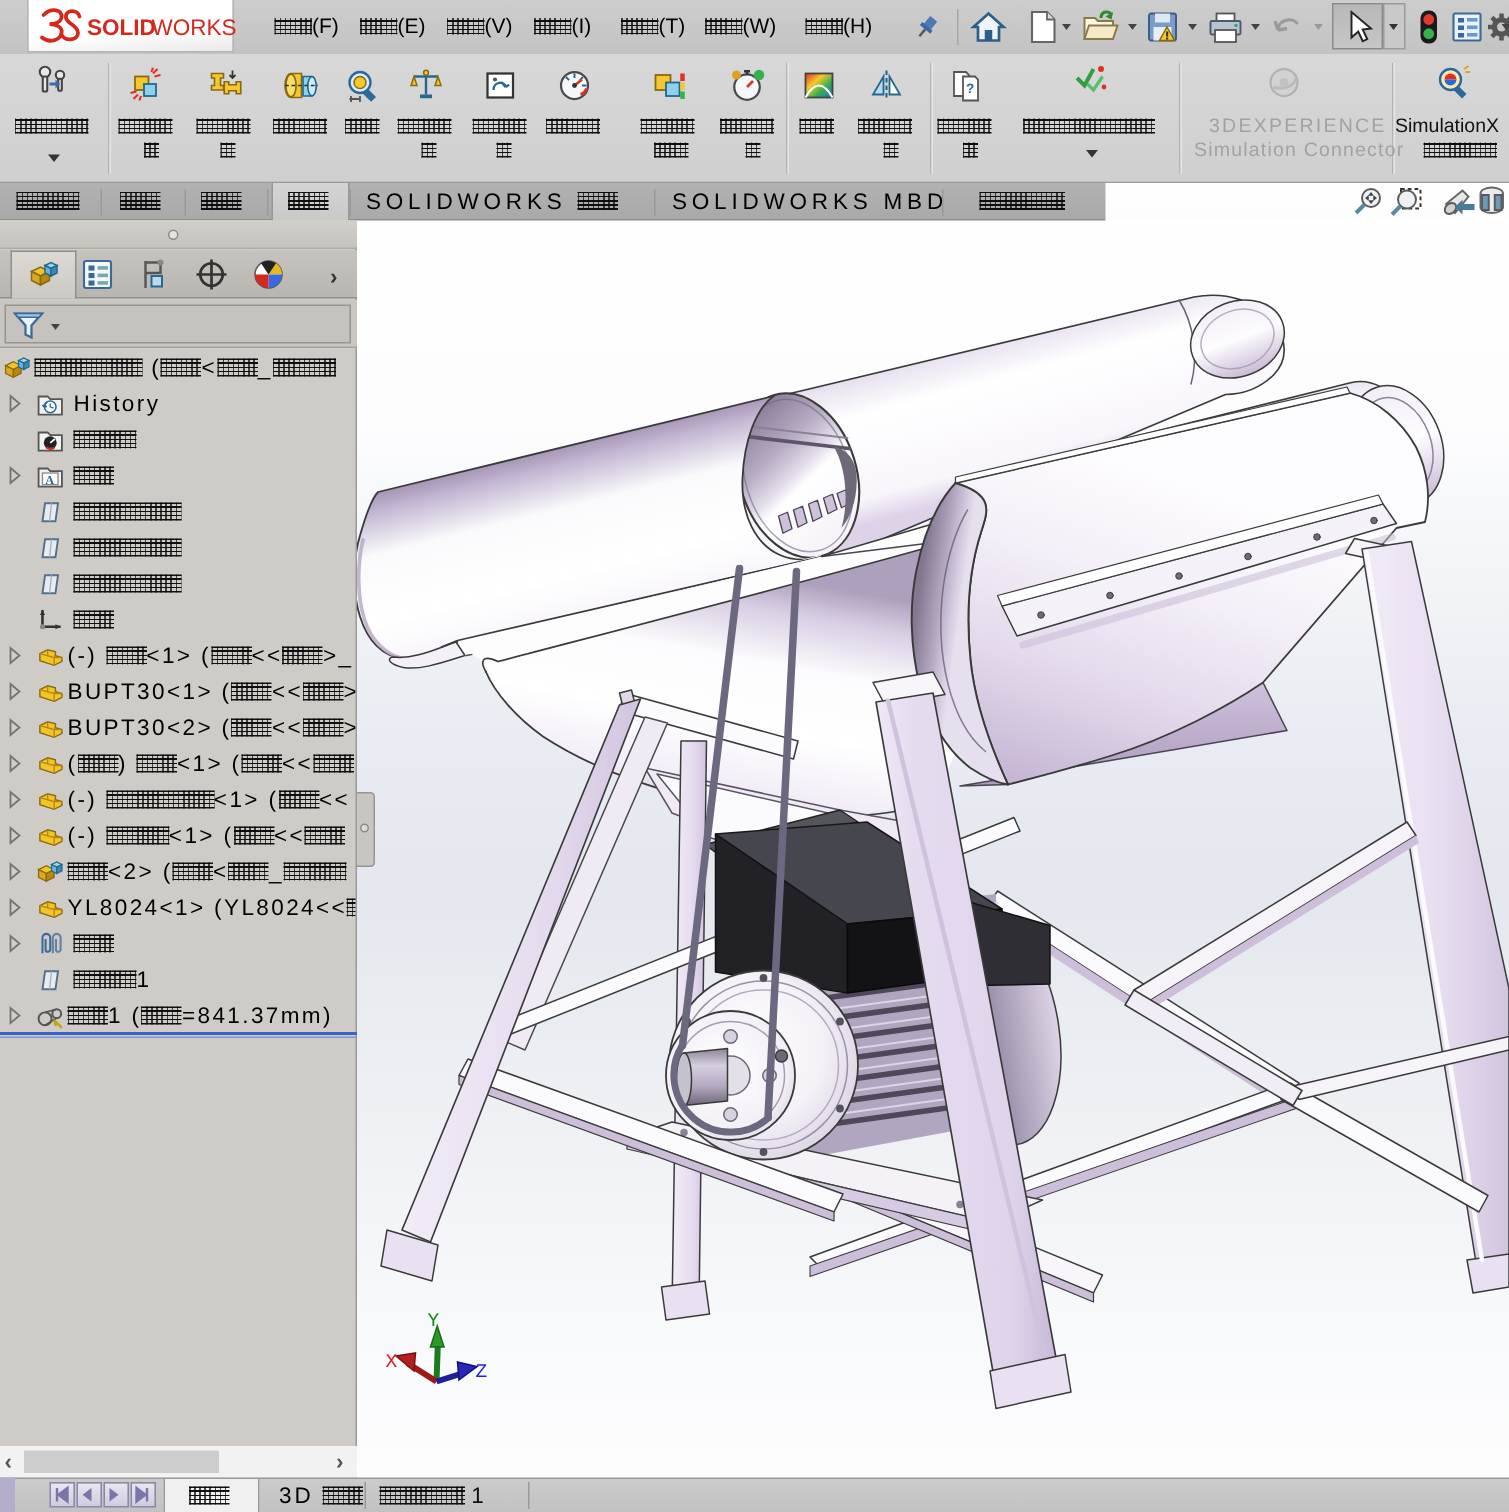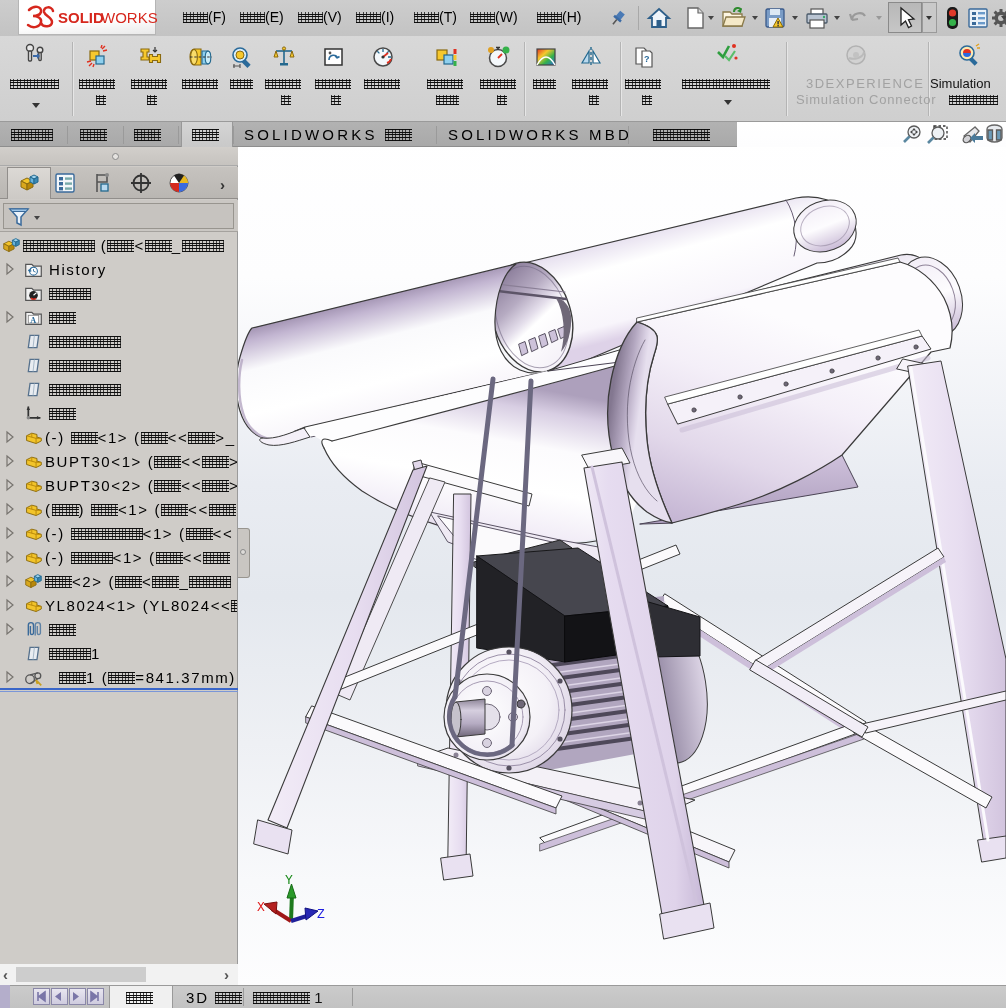--- a/index.html
+++ b/index.html
@@ -247,21 +247,21 @@
   </svg>
 <div class="t" style="left:806px;top:76px;font-size:13px;color:#a2a2a2;"><span style="letter-spacing:1.5px">3DEXPERIENCE</span></div>
 <div class="t" style="left:796px;top:92px;font-size:13px;color:#a2a2a2;"><span style="letter-spacing:.8px">Simulation Connector</span></div>
 <svg class="abs" style="left:957px;top:43px" width="24" height="24" viewBox="0 0 24 24">
     <circle cx="10" cy="10" r="7" fill="#fde9b0" stroke="#2a6a9a" stroke-width="1.6"></circle>
     <path d="M6 10 a4 4 0 0 1 8 0" fill="#e03020"></path>
     <path d="M6 10 a4 4 0 0 0 8 0" fill="#2a6ae0"></path>
     <rect x="15" y="14" width="8" height="4.2" transform="rotate(45 15 14)" fill="#2a6a9a"></rect>
     <path d="M19 3 L22 1 M20 5 L23 5" stroke="#e0a020" stroke-width="1.4"></path>
   </svg>
-<div class="t" style="left:930px;top:76px;font-size:13px;color:#111;"><span>Simulation</span></div>
+<div class="t" style="left:930px;top:76px;font-size:13px;color:#111;"><span>SimulationX</span></div>
 <div class="t" style="left:949px;top:92px;font-size:13px;color:#111;"><i class="k" style="width:49px;height:10px;vertical-align:-1px"></i></div>
 <div class="abs" style="left:238px;top:122px;width:768px;height:863px;background:linear-gradient(#ffffff 0%,#fdfdfe 18%,#e9ecf2 42%,#e4e8ee 55%,#eef0f4 72%,#f8f9fb 88%,#fdfdfe 100%)"></div>
 <div class="abs" style="left:737px;top:122px;width:269px;height:25px;background:linear-gradient(#ffffff,#fdfdfe)"></div>
 <div class="abs" style="left:0;top:122px;width:737px;height:25px;background:linear-gradient(#b2b2b2,#a9a9a9);border-bottom:1px solid #8e8e8e"></div>
 <div class="abs" style="left:181px;top:122px;width:52px;height:25px;background:linear-gradient(#d4d4d4,#c9c9c9);border-left:1px solid #989898;border-right:1px solid #989898"></div>
 <div class="t" style="left:11px;top:126px;font-size:15px;color:#111;"><i class="k" style="width:42px;height:12px;vertical-align:-1px"></i></div>
 <div class="t" style="left:80px;top:126px;font-size:15px;color:#111;"><i class="k" style="width:27px;height:12px;vertical-align:-1px"></i></div>
 <div class="t" style="left:134px;top:126px;font-size:15px;color:#111;"><i class="k" style="width:27px;height:12px;vertical-align:-1px"></i></div>
 <div class="t" style="left:192px;top:126px;font-size:15px;color:#111;"><i class="k" style="width:27px;height:12px;vertical-align:-1px"></i></div>
 <div class="t" style="left:244px;top:126px;font-size:15px;color:#000;"><span style="letter-spacing:3.2px">SOLIDWORKS </span><i class="k" style="width:27px;height:12px;vertical-align:-1px"></i></div>
@@ -759,21 +759,21 @@
     <div class="t tr" style="left:49px;top:645px;font-size:15px;color:#000"><i class="k" style="width:42px;height:12px;vertical-align:-1px"></i><span>1</span></div>
     <svg class="abs" style="left:5px;top:670px" width="10" height="14" viewBox="0 0 10 14">
       <path d="M2 2 L8 7 L2 12 Z" fill="#cfccc8" stroke="#77746f" stroke-width="1.2"></path>
     </svg>
     <svg class="abs" style="left:24px;top:668px" width="19" height="19" viewBox="0 0 22 22">
       <circle cx="7" cy="13" r="5" fill="none" stroke="#555" stroke-width="1.5"></circle>
       <circle cx="16" cy="9" r="3.4" fill="none" stroke="#555" stroke-width="1.5"></circle>
       <path d="M7 8 L16 5.6 M7 18 L16 12.4" stroke="#555" stroke-width="1.3"></path>
       <path d="M14 14 L20 20 M14 14 l1.5 4.5" stroke="#c8a020" stroke-width="2"></path>
     </svg>
-    <div class="t tr" style="left:59px;top:669px;font-size:15px;color:#000"><i class="k" style="width:27px;height:12px;vertical-align:-1px"></i><span>1 (</span><i class="k" style="width:27px;height:12px;vertical-align:-1px"></i><span>=841.37mm)</span></div>
+    <div class="t tr" style="left:45px;top:669px;font-size:15px;color:#000"><i class="k" style="width:27px;height:12px;vertical-align:-1px"></i><span>1 (</span><i class="k" style="width:27px;height:12px;vertical-align:-1px"></i><span>=841.37mm)</span></div>
   </div>
 <div class="abs" style="left:0;top:688px;width:238px;height:2px;background:#3a66c8"></div>
 <div class="abs" style="left:0;top:691px;width:238px;height:1px;background:#7a96d8"></div>
 <div class="abs" style="left:0;top:964px;width:238px;height:21px;background:#f2f2f2"></div>
 <div class="abs" style="left:16px;top:967px;width:130px;height:15px;background:#cdcdcd"></div>
 <div class="t" style="left:3px;top:966px;font-size:15px;color:#555;"><span style="font-weight:bold">‹</span></div>
 <div class="t" style="left:224px;top:966px;font-size:15px;color:#555;"><span style="font-weight:bold">›</span></div>
 <div class="abs" style="left:238px;top:528px;width:12px;height:50px;background:#c9c6c2;border:1px solid #98958f;border-left:none;border-radius:0 3px 3px 0"></div>
 <div class="abs" style="left:240px;top:549px;width:6px;height:6px;border:1px solid #8a8a8a;border-radius:50%;background:#dddbd8"></div>
 <div class="abs" style="left:0;top:985px;width:1006px;height:23px;background:linear-gradient(#cbcbcb,#c2c2c2);border-top:1px solid #9a9a9a"></div>

